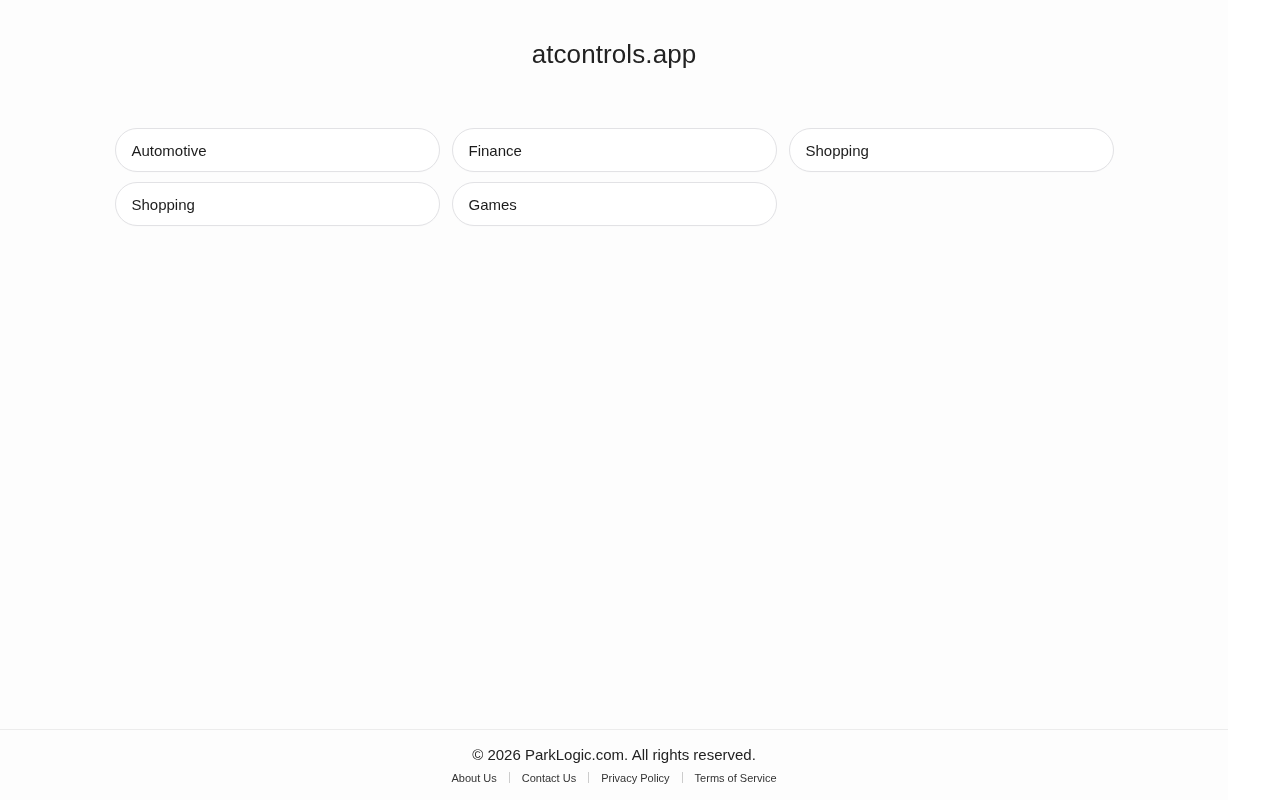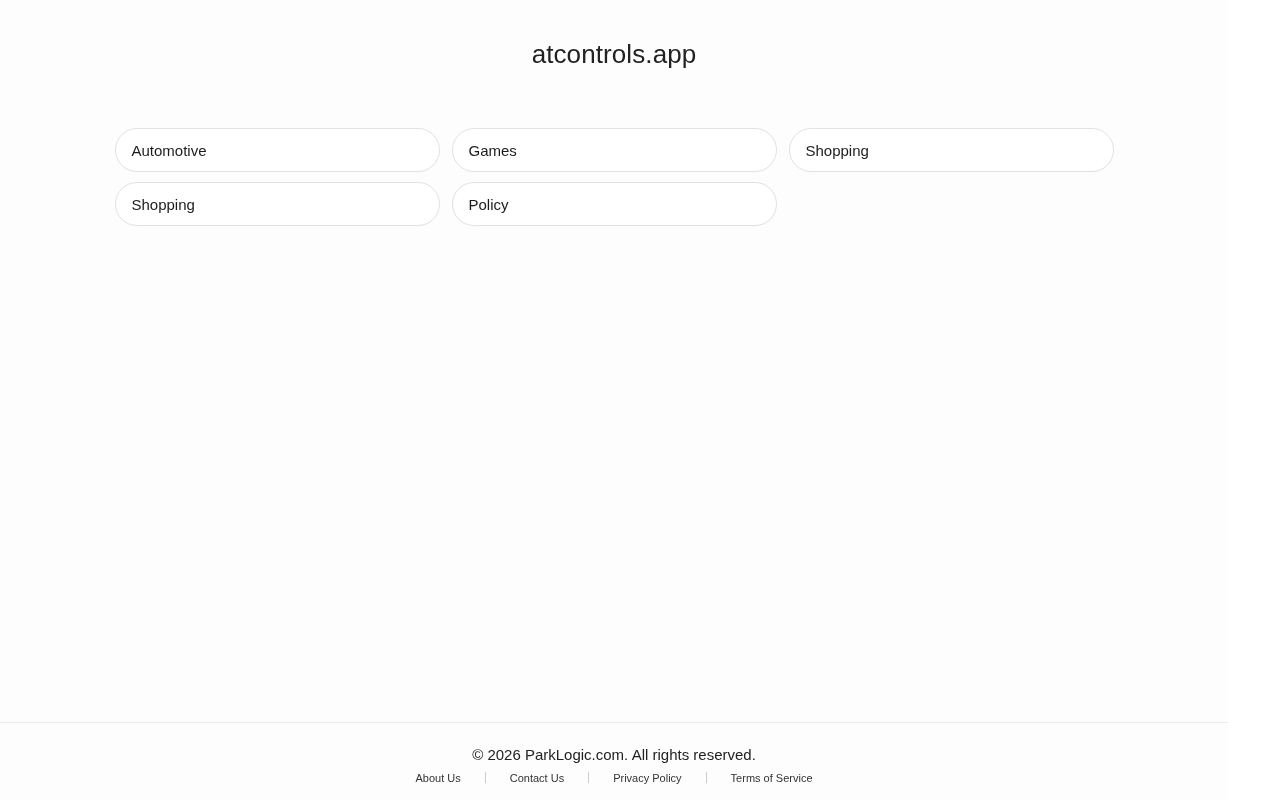--- a/index.html
+++ b/index.html
@@ -53,35 +53,35 @@
     background: #ffffff;
     font-size: 15px;
     color: #1c1c1c;
     text-decoration: none;
     cursor: pointer;
     box-shadow: 0 1px 1px rgba(0,0,0,0.012);
   }
   .footer {
     flex: 0 0 auto;
     border-top: 1px solid #ececec;
-    padding: 22px 0 16px 0;
+    padding: 15px 0 16px 0;
     text-align: center;
     background: #fdfdfd;
   }
   .copyright {
     font-size: 15px;
     color: #222222;
     margin: 0 0 7px 0;
     line-height: 20px;
   }
   .footer-links {
     display: flex;
     justify-content: center;
     align-items: flex-start;
-    gap: 12px;
+    gap: 0;
     font-size: 11px;
   }
   .footer-links a {
     color: #333333;
     text-decoration: none;
     padding: 0 12px;
     line-height: 12px;
     cursor: pointer;
   }
   .sep {
@@ -98,30 +98,30 @@
 
   <div class="content">
 
     <h1 class="site-title">atcontrols.app</h1>
 
     <div class="category-grid">
       <a class="category-link" href="#">
         <span>Automotive</span>
       </a>
       <a class="category-link" href="#">
-        <span>Games</span>
+        <span>Finance</span>
       </a>
       <a class="category-link" href="#">
         <span>Shopping</span>
       </a>
       <a class="category-link" href="#">
         <span>Shopping</span>
       </a>
       <a class="category-link" href="#">
-        <span>Policy</span>
+        <span>Games</span>
       </a>
     </div>
 
   </div>
 
   <div class="footer">
     <p class="copyright">© 2026 ParkLogic.com. All rights reserved.</p>
     <div class="footer-links">
       <a href="#">About Us</a>
       <span class="sep"></span>

